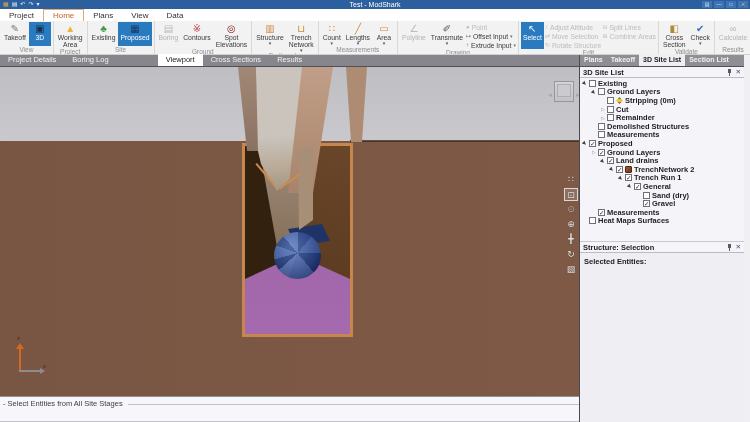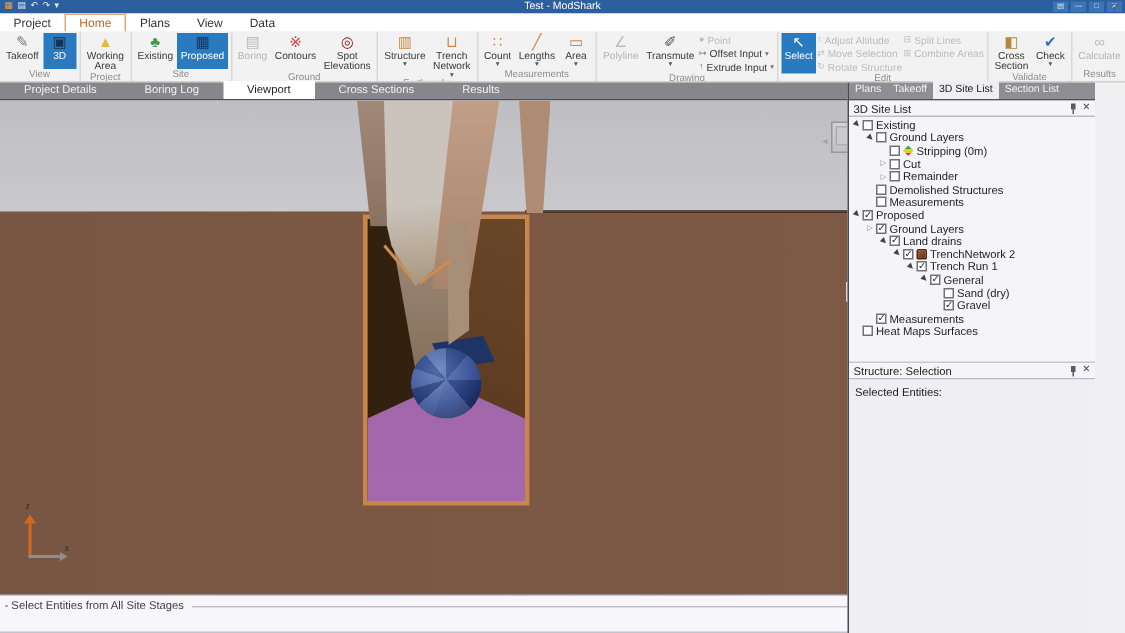--- a/index.html
+++ b/index.html
@@ -35,22 +35,22 @@
   .rbtn .dd{font-size:5px;color:#555;line-height:4px;}
   .rcol{display:flex;flex-direction:column;justify-content:flex-start;gap:1px;padding-top:1px;}
   .sbtn{display:flex;align-items:center;gap:2px;height:8px;}
   .sbtn .ricon{font-size:6px;line-height:7px;}
   .sbtn .rtext{font-size:6.8px;color:#3a3a3a;white-space:nowrap;}
   .sbtn.disabled .rtext{color:#bcbcbc;}
   .sbtn .dd{font-size:5px;color:#777;}
 
   
   #tabstrip{position:absolute;left:0;top:55px;width:585px;height:12px;background:#87868c;border-bottom:1px solid #514f57;display:flex;align-items:flex-end;}
-  .vtab{font-size:7.5px;color:#f2f2f2;padding:1px 16px;line-height:10px;}
-  .vtab.active{background:#ffffff;color:#222;}
+  .vtab{font-size:7.5px;color:#f2f2f2;padding:1px 8px;line-height:10px;}
+  .vtab.active{background:#ffffff;color:#222;margin-left:41px;}
 
   
   #viewport{position:absolute;left:0;top:67px;width:585px;height:329px;overflow:hidden;background:#c5c4c8;}
   .abs{position:absolute;}
 
   
   #side-toolbar{position:absolute;left:564px;top:106px;display:flex;flex-direction:column;align-items:center;gap:2px;}
   .vticon{width:14px;height:13px;font-size:9px;line-height:13px;text-align:center;color:#e2e1e5;text-shadow:0 0 1px rgba(40,25,15,.6);}
   .vticon.active{border:1px solid #d8d8dc;background:rgba(255,255,255,.14);}
   .vticon.dim{opacity:.55;}
@@ -70,21 +70,21 @@
   #axis .zlbl{position:absolute;left:7px;top:-4px;font-size:6px;color:#3a2a1c;}
   #axis .xlbl{position:absolute;left:33px;top:24px;font-size:6px;color:#3a2a1c;}
 
   
   #statusbar{position:absolute;left:0;top:396px;width:585px;height:26px;background:#f7f6fa;border-top:1px solid #8f8f9c;border-bottom:1px solid #c4c3cc;}
   #statusbar .line1{display:flex;align-items:center;padding:2px 3px 0 3px;}
   #prompt-text{font-size:7.5px;color:#3d3d44;white-space:nowrap;}
   #prompt-rule{flex:1;height:1px;background:#c0bfca;margin-left:5px;margin-top:1px;}
 
   
-  #rightpanel{position:absolute;left:565px;top:55px;width:165px;height:367px;background:#efeef2;border-left:1px solid #4a4a52;}
+  #rightpanel{position:absolute;left:579px;top:55px;width:165px;height:367px;background:#efeef2;border-left:1px solid #4a4a52;font-weight:bold;}
   #rp-tabs{height:12px;background:#8f8e94;display:flex;align-items:flex-end;border-bottom:1px solid #514f57;}
   .rptab{font-size:7px;color:#f2f2f2;padding:1px 4px;line-height:10px;white-space:nowrap;}
   .rptab.active{background:#efeef2;color:#222;}
   .phead{height:11px;background:#f5f4f8;border-bottom:1px solid #bcbbc4;display:flex;align-items:center;padding:0 3px;}
   .phead .ptitle{flex:1;font-size:7.5px;color:#222;white-space:nowrap;}
   .phead .pin{width:5px;height:7px;position:relative;margin-right:4px;}
   .phead .pin:before{content:"";position:absolute;left:1px;top:0;width:3px;height:4px;background:#5a5a64;}
   .phead .pin:after{content:"";position:absolute;left:2px;top:4px;width:1px;height:3px;background:#5a5a64;}
   .phead .closex{font-size:6.5px;color:#4a4a52;line-height:10px;}
   #tree{height:164px;background:#f5f4f8;overflow:hidden;padding-top:1px;border-bottom:1px solid #c9c8d0;}

